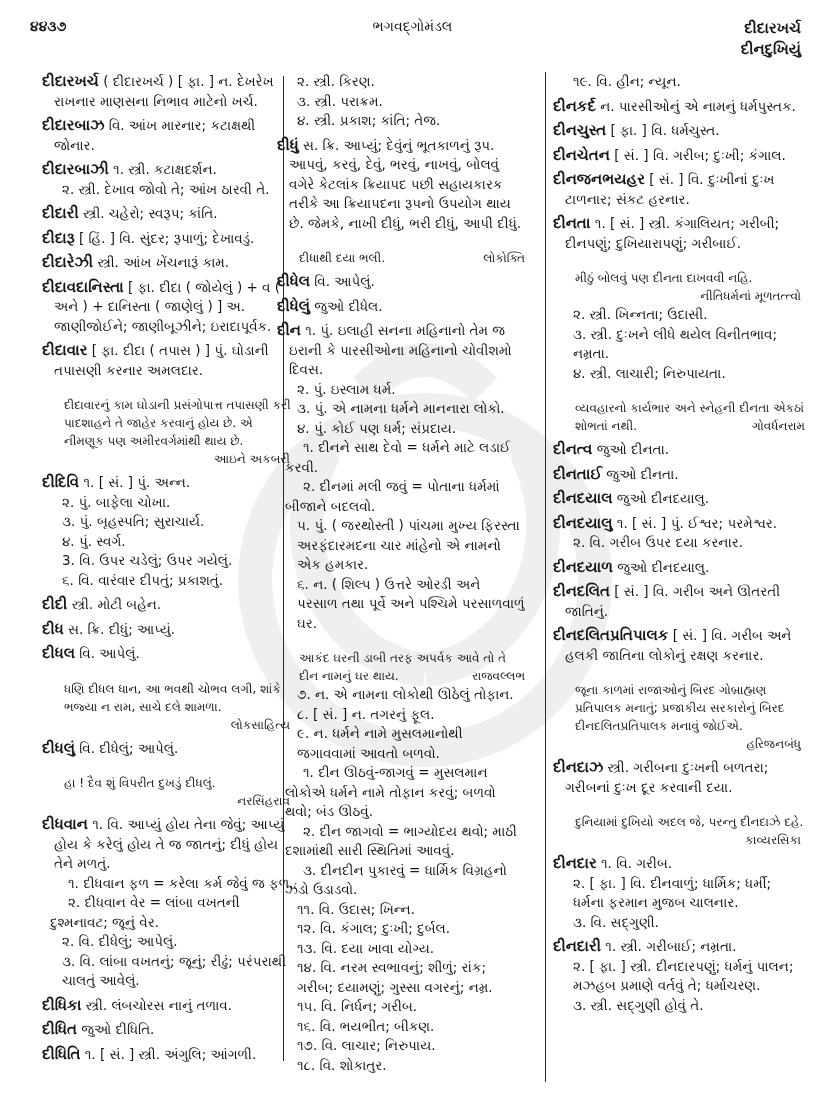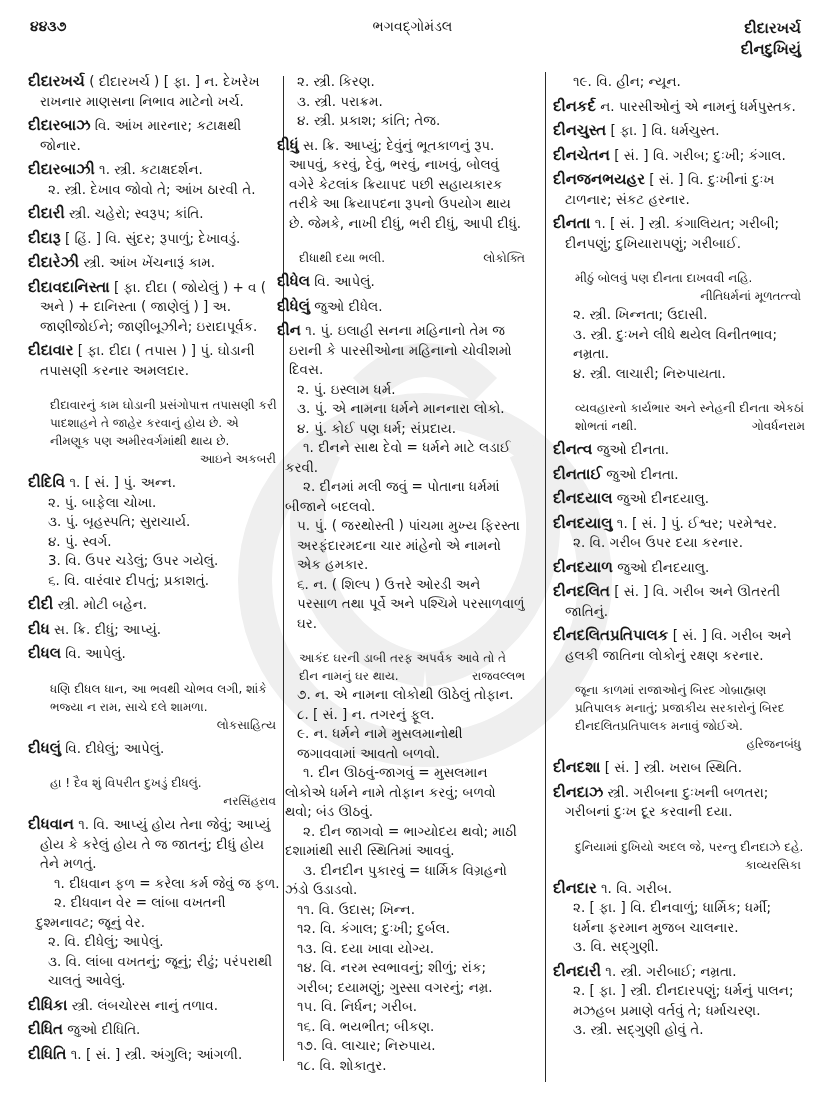--- a/index.html
+++ b/index.html
@@ -5,21 +5,21 @@
   html, body { margin: 0; padding: 0; background: #ffffff; }
   body { width: 825px; height: 1100px; position: relative; overflow: hidden;
          font-family: "DejaVu Sans", sans-serif; color: #161616; }
   .watermark { position: absolute; left: 215px; top: 330px; width: 420px; height: 460px; pointer-events: none; }
   .hdr { position: absolute; top: 18px; font-weight: bold; font-size: 14px; }
   .hdr-page { left: 30px; }
   .hdr-title { left: 0; width: 825px; text-align: center; font-weight: normal; font-size: 14px; }
   .hdr-guide { right: 24px; text-align: right; line-height: 21px; font-size: 15px; }
   .hdr-guide div { display: block; }
   .col { position: absolute; top: 72px; font-size: 13.5px; line-height: 19.5px; }
-  .col0 { left: 28px; width: 252px; }
+  .col0 { left: 42px; width: 252px; }
   .col1 { left: 277px; width: 248px; }
   .col2 { left: 553px; width: 252px; }
   .rule { position: absolute; width: 1px; background: #2a2a2a; }
   .rule1 { left: 283px; top: 76px; height: 985px; }
   .rule2 { left: 545px; top: 72px; height: 1010px; }
   .blk { margin: 0; }
   .blk.entry { margin-top: 5px; padding-left: 12px; text-indent: -12px; }
   .blk.entry:first-child { margin-top: 0; }
   .blk.sense { padding-left: 12px; text-indent: -0px; margin-left: 8px; }
   .blk.sub { padding-left: 8px; text-indent: 18px; }
@@ -133,21 +133,20 @@
     <div class="blk entry"><span class="hw">દીનત્વ</span> <span class="txt">જુઓ દીનતા.</span></div>
     <div class="blk entry"><span class="hw">દીનતાઈ</span> <span class="txt">જુઓ દીનતા.</span></div>
     <div class="blk entry"><span class="hw">દીનદયાલ</span> <span class="txt">જુઓ દીનદયાલુ.</span></div>
     <div class="blk entry"><span class="hw">દીનદયાલુ</span> <span class="txt">૧. [ સં. ] પું. ઈશ્વર; પરમેશ્વર.</span></div>
     <div class="blk sense"><span class="txt">૨. વિ. ગરીબ ઉપર દયા કરનાર.</span></div>
     <div class="blk entry"><span class="hw">દીનદયાળ</span> <span class="txt">જુઓ દીનદયાલુ.</span></div>
     <div class="blk entry"><span class="hw">દીનદલિત</span> <span class="txt">[ સં. ] વિ. ગરીબ અને ઊતરતી જાતિનું.</span></div>
     <div class="blk entry"><span class="hw">દીનદલિતપ્રતિપાલક</span> <span class="txt">[ સં. ] વિ. ગરીબ અને હલકી જાતિના લોકોનું રક્ષણ કરનાર.</span></div>
     <div class="blk quote"><span class="txt">જૂના કાળમાં રાજાઓનું બિરદ ગોબ્રાહ્મણ પ્રતિપાલક મનાતું; પ્રજાકીય સરકારોનું બિરદ દીનદલિતપ્રતિપાલક મનાવું જોઈએ.</span></div>
     <div class="blk source"><span class="txt">હરિજનબંધુ</span></div>
-    <div class="blk entry"><span class="hw">દીનદશા</span> <span class="txt">[ સં. ] સ્ત્રી. ખરાબ સ્થિતિ.</span></div>
     <div class="blk entry"><span class="hw">દીનદાઝ</span> <span class="txt">સ્ત્રી. ગરીબના દુઃખની બળતરા; ગરીબનાં દુઃખ દૂર કરવાની દયા.</span></div>
     <div class="blk quote"><span class="txt">દુનિયામાં દુખિયો અદલ જે, પરન્તુ દીનદાઝે દહે.</span></div>
     <div class="blk source"><span class="txt">કાવ્યરસિકા</span></div>
     <div class="blk entry"><span class="hw">દીનદાર</span> <span class="txt">૧. વિ. ગરીબ.</span></div>
     <div class="blk sense"><span class="txt">૨. [ ફા. ] વિ. દીનવાળું; ધાર્મિક; ધર્મી; ધર્મના ફરમાન મુજબ ચાલનાર.</span></div>
     <div class="blk sense"><span class="txt">૩. વિ. સદ્ગુણી.</span></div>
     <div class="blk entry"><span class="hw">દીનદારી</span> <span class="txt">૧. સ્ત્રી. ગરીબાઈ; નમ્રતા.</span></div>
     <div class="blk sense"><span class="txt">૨. [ ફા. ] સ્ત્રી. દીનદારપણું; ધર્મનું પાલન; મઝહબ પ્રમાણે વર્તવું તે; ધર્માચરણ.</span></div>
     <div class="blk sense"><span class="txt">૩. સ્ત્રી. સદ્ગુણી હોવું તે.</span></div>
   </div>

